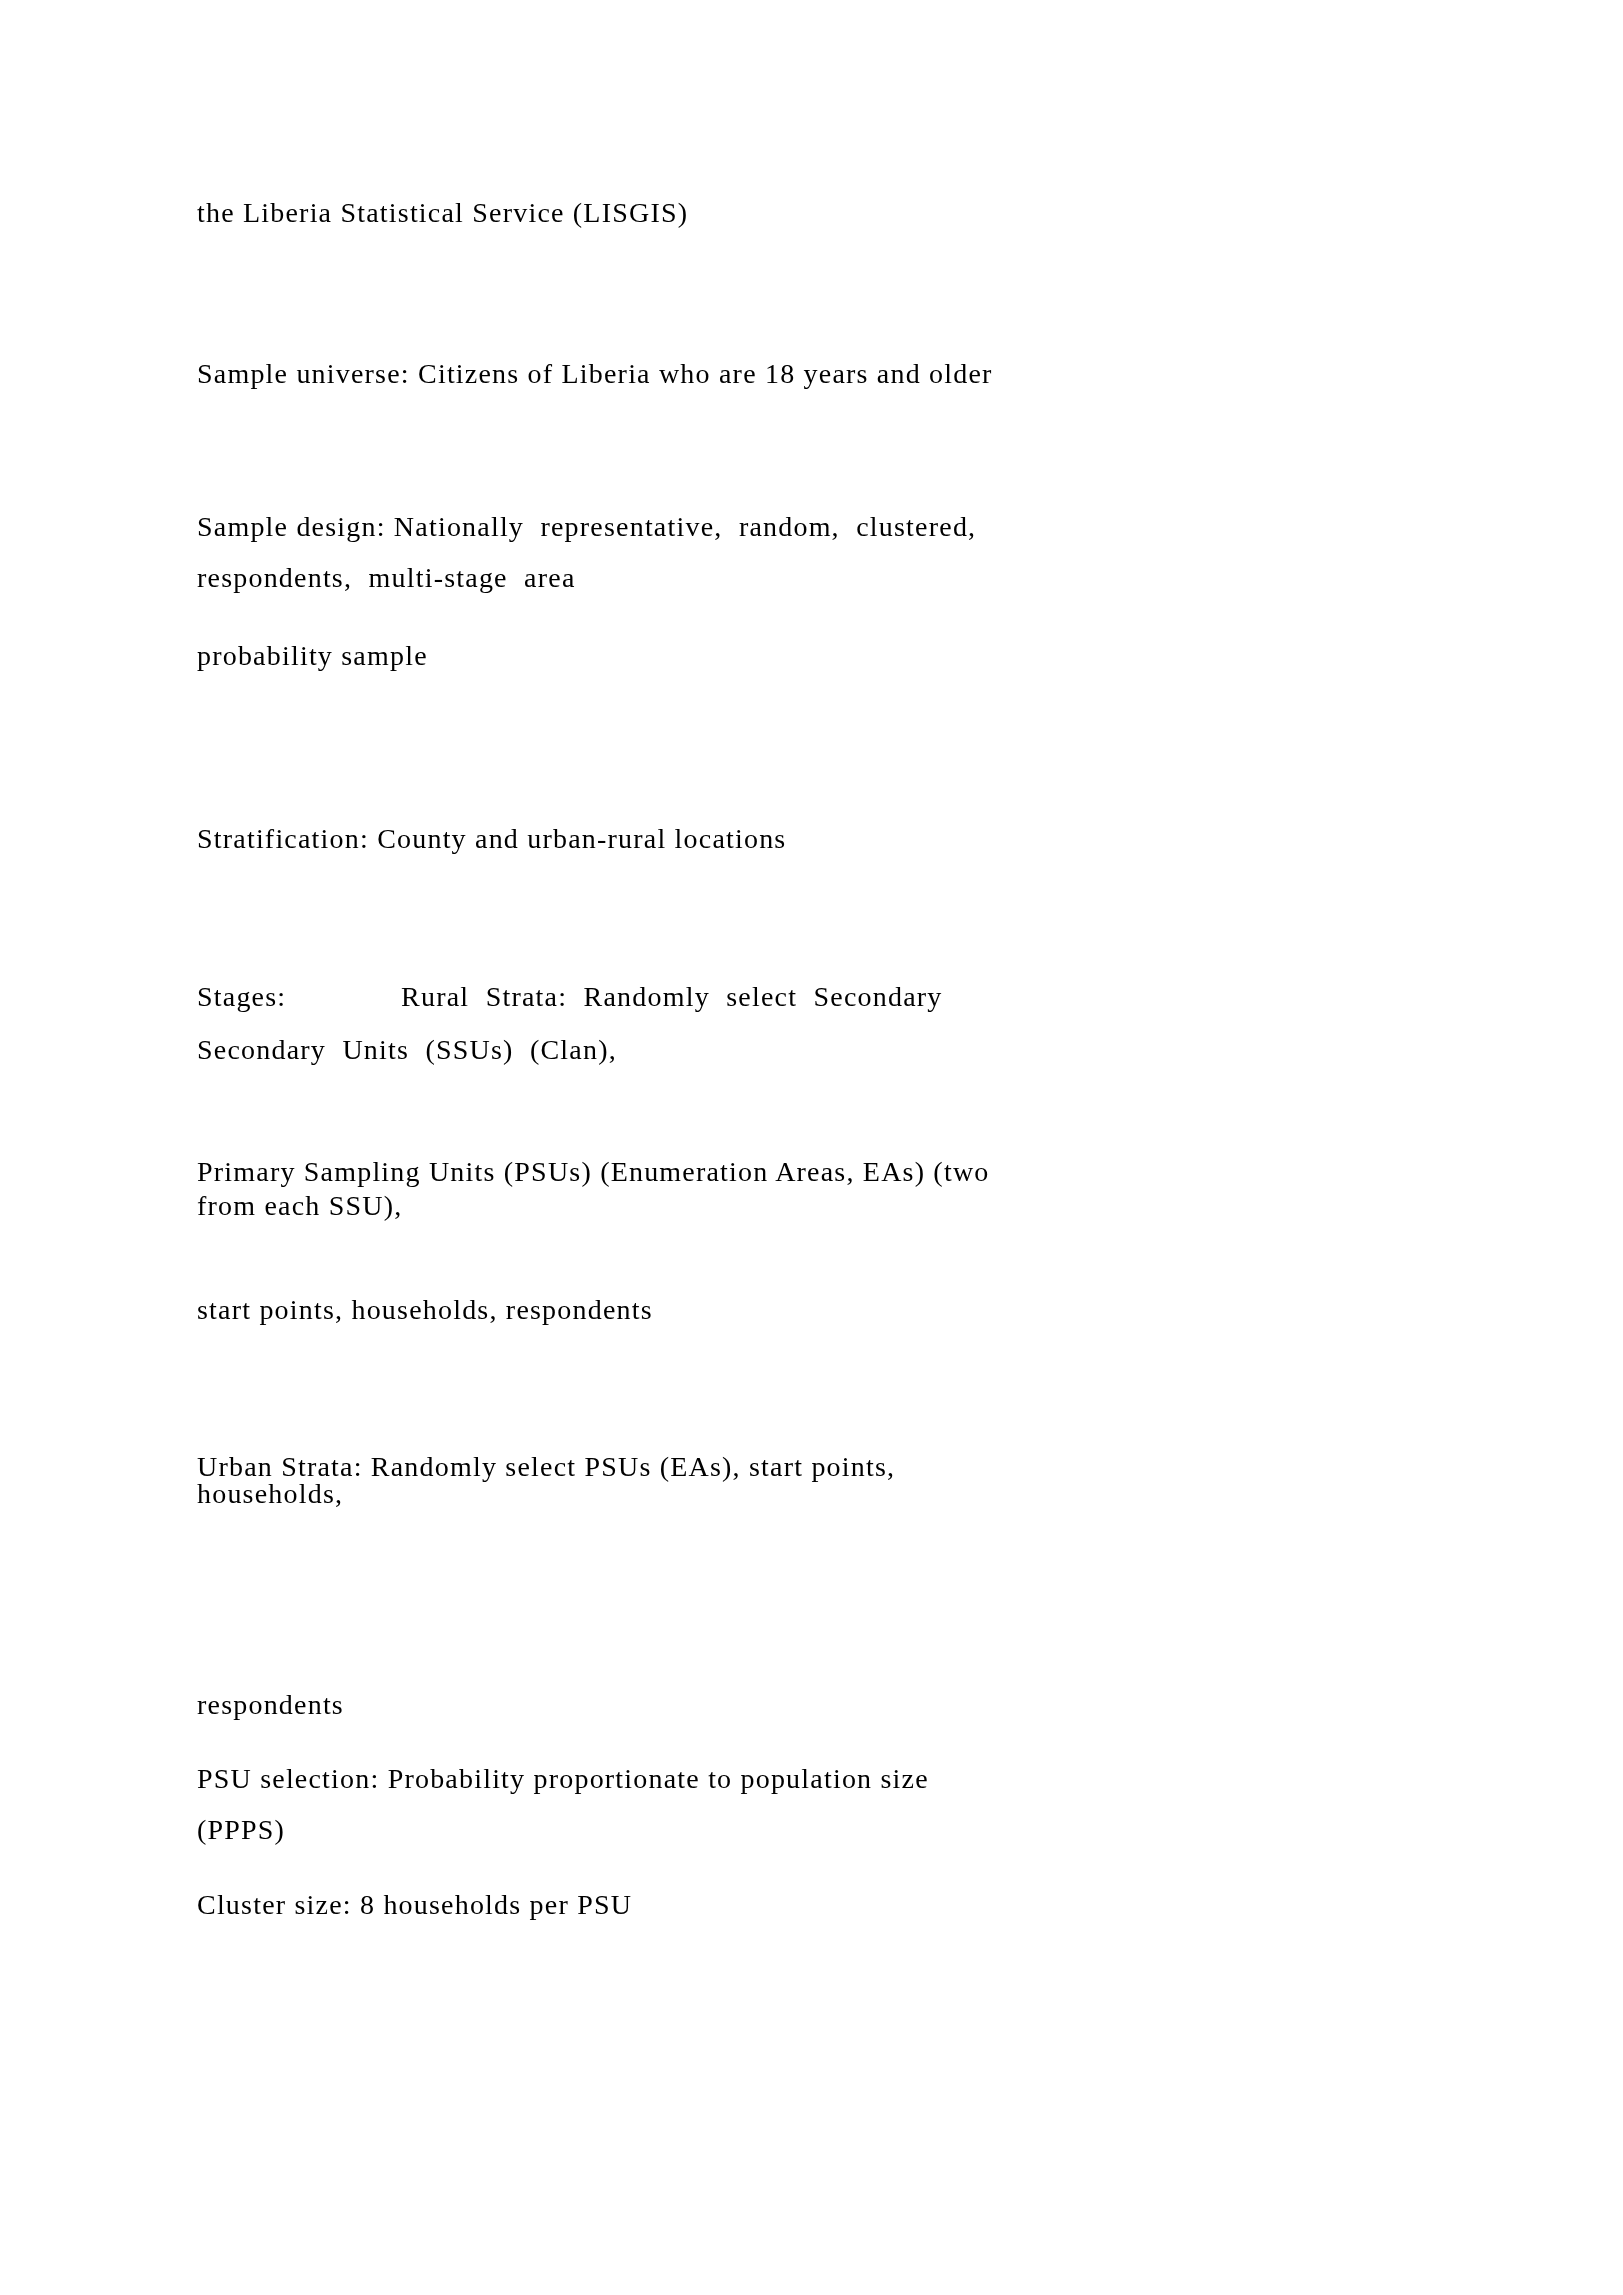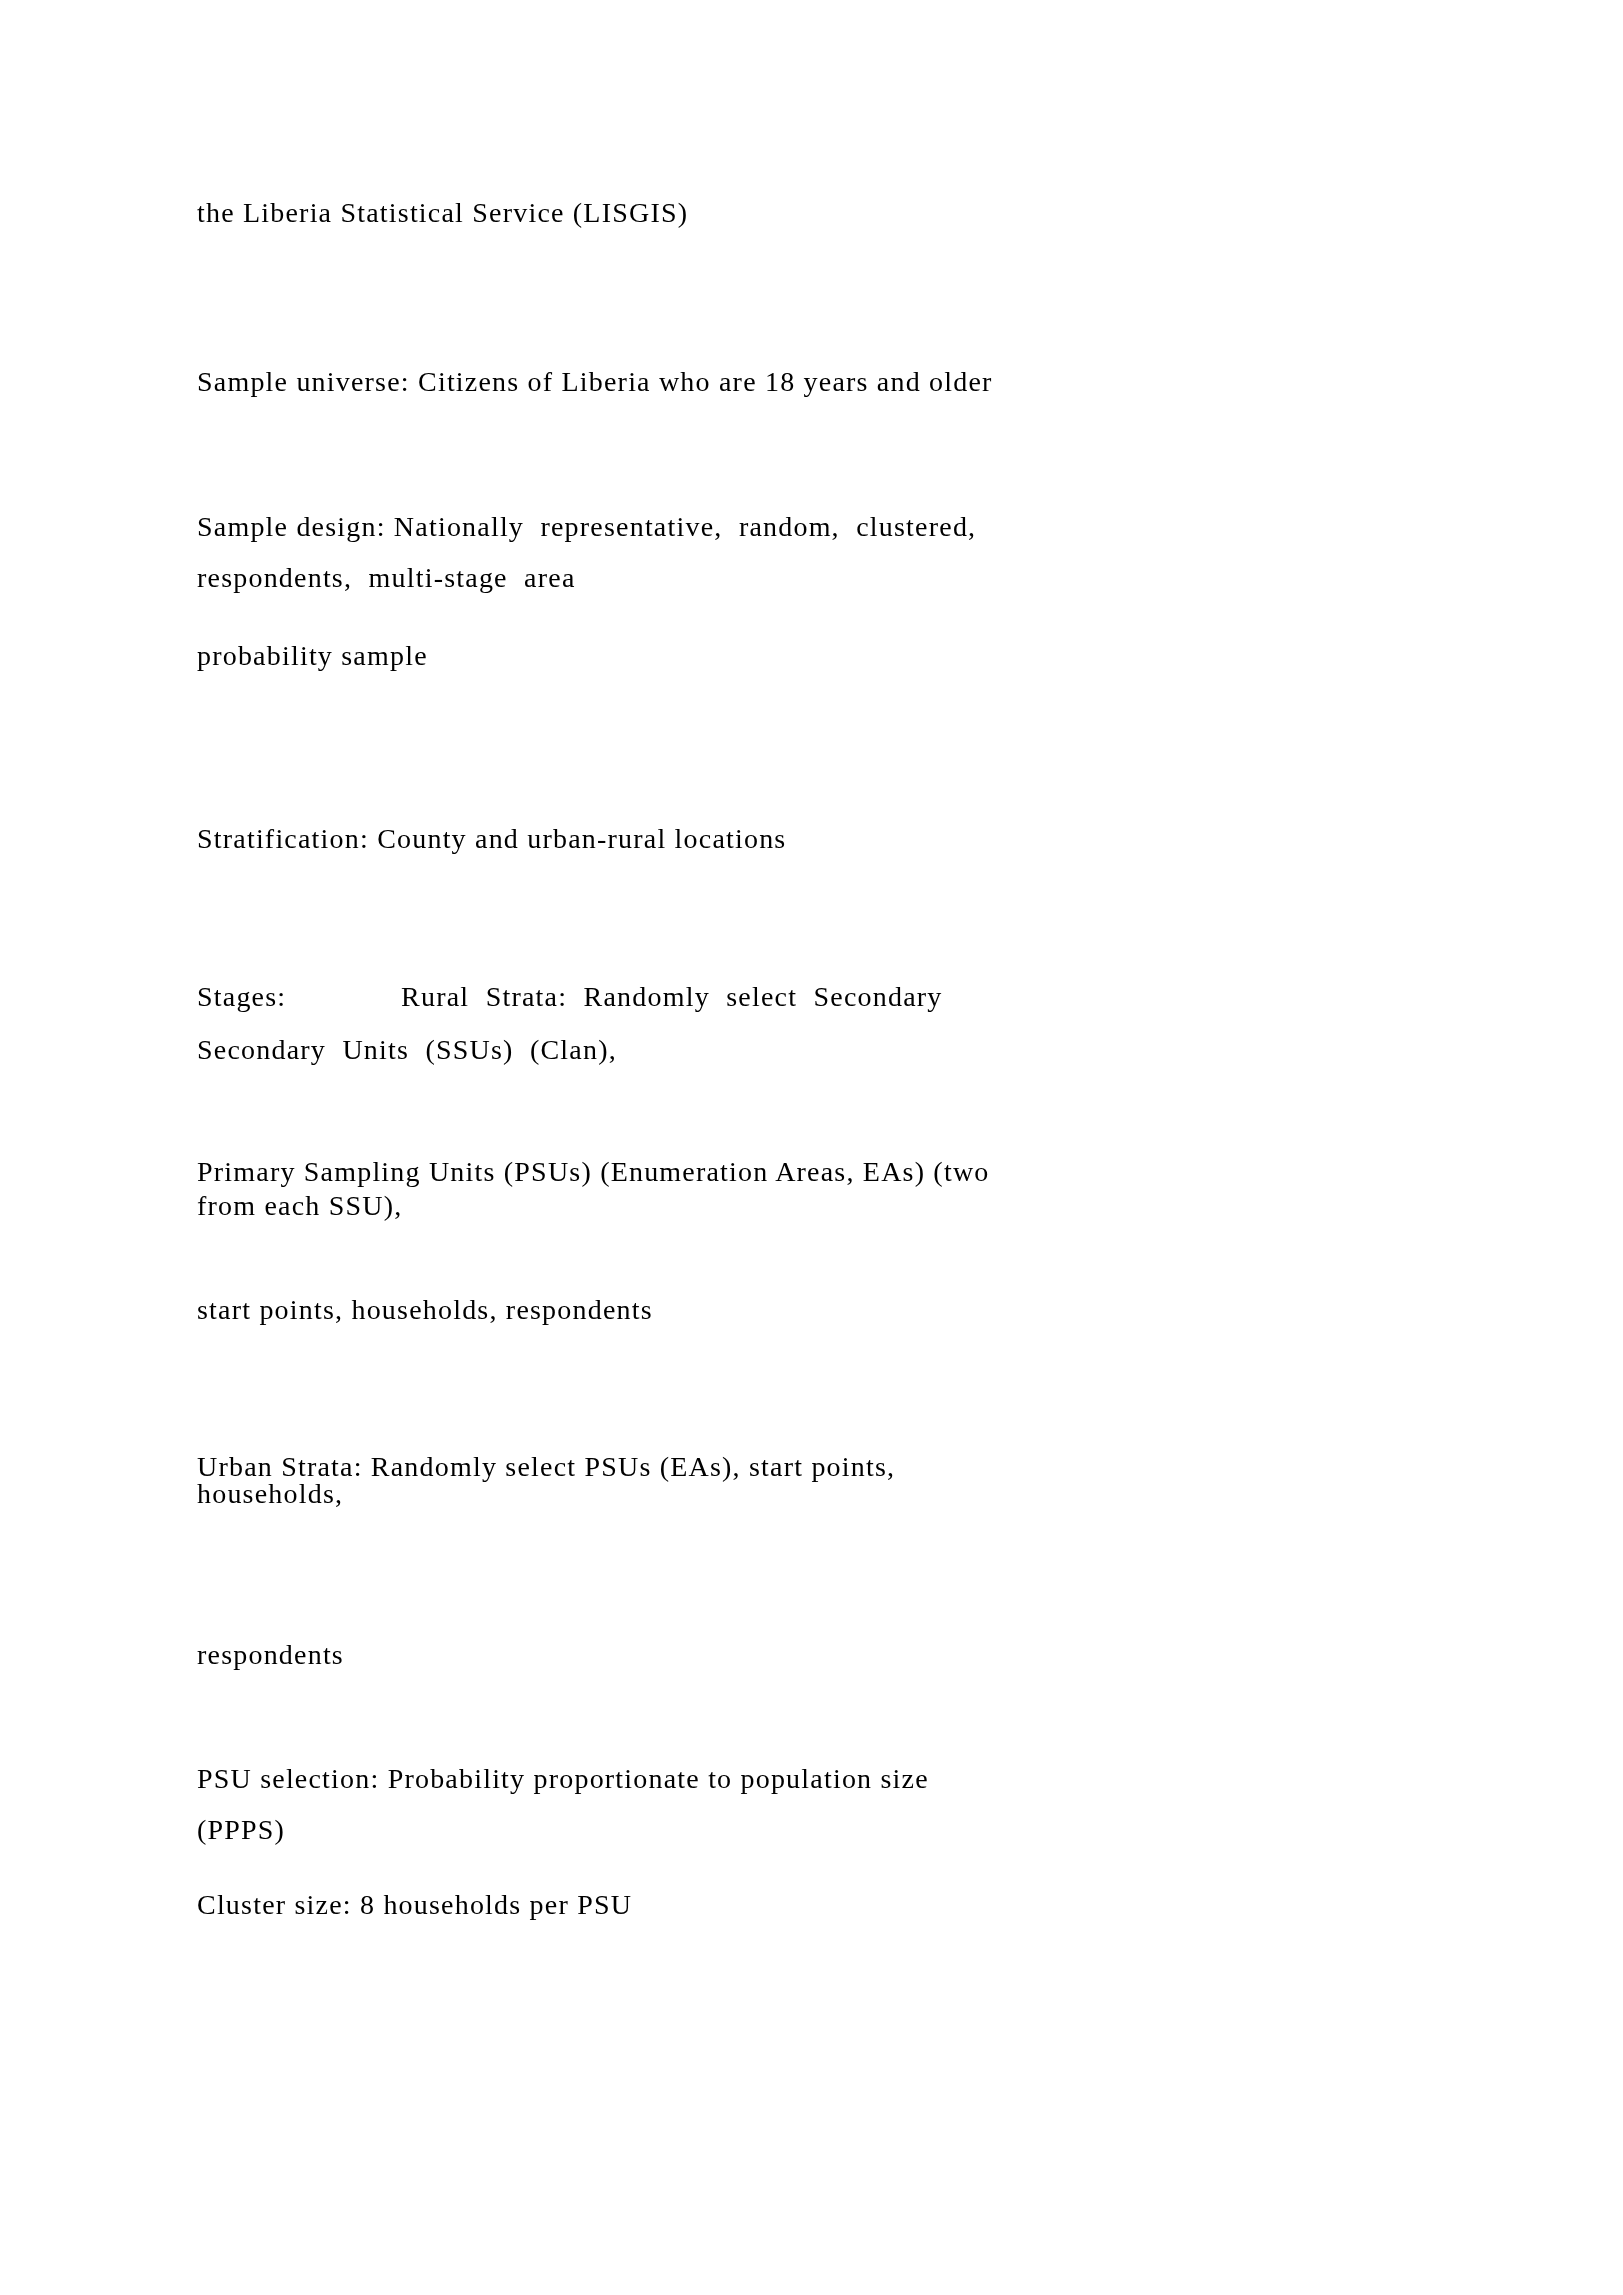--- a/index.html
+++ b/index.html
@@ -9,30 +9,30 @@
     font-family:"Liberation Serif", "DejaVu Serif", serif;
     font-size:28px; line-height:48px; color:#000000;
     white-space:pre; letter-spacing:1.2px;
   }
 </style>
 </head>
 <body>
 
 <div>
   <div class="line" style="top:189px">the Liberia Statistical Service (LISGIS)</div>
-  <div class="line" style="top:358px">Sample universe: Citizens of Liberia who are 18 years and older</div>
+  <div class="line" style="top:350px">Sample universe: Citizens of Liberia who are 18 years and older</div>
   <div class="line" style="top:503px">Sample design: Nationally  representative,  random,  clustered,</div>
   <div class="line" style="top:554px">respondents,  multi-stage  area</div>
   <div class="line" style="top:632px">probability sample</div>
   <div class="line" style="top:815px">Stratification: County and urban-rural locations</div>
   <div class="line" style="top:973px">Stages:              Rural  Strata:  Randomly  select  Secondary</div>
   <div class="line" style="top:1026px">Secondary  Units  (SSUs)  (Clan),</div>
   <div class="line" style="top:1148px">Primary Sampling Units (PSUs) (Enumeration Areas, EAs) (two</div>
   <div class="line" style="top:1182px">from each SSU),</div>
   <div class="line" style="top:1286px">start points, households, respondents</div>
   <div class="line" style="top:1443px">Urban Strata: Randomly select PSUs (EAs), start points,</div>
   <div class="line" style="top:1470px">households,</div>
-  <div class="line" style="top:1631px">respondents</div>
+  <div class="line" style="top:1681px">respondents</div>
   <div class="line" style="top:1755px">PSU selection: Probability proportionate to population size</div>
   <div class="line" style="top:1806px">(PPPS)</div>
   <div class="line" style="top:1881px">Cluster size: 8 households per PSU</div>
 </div>
 
 
 </body></html>

